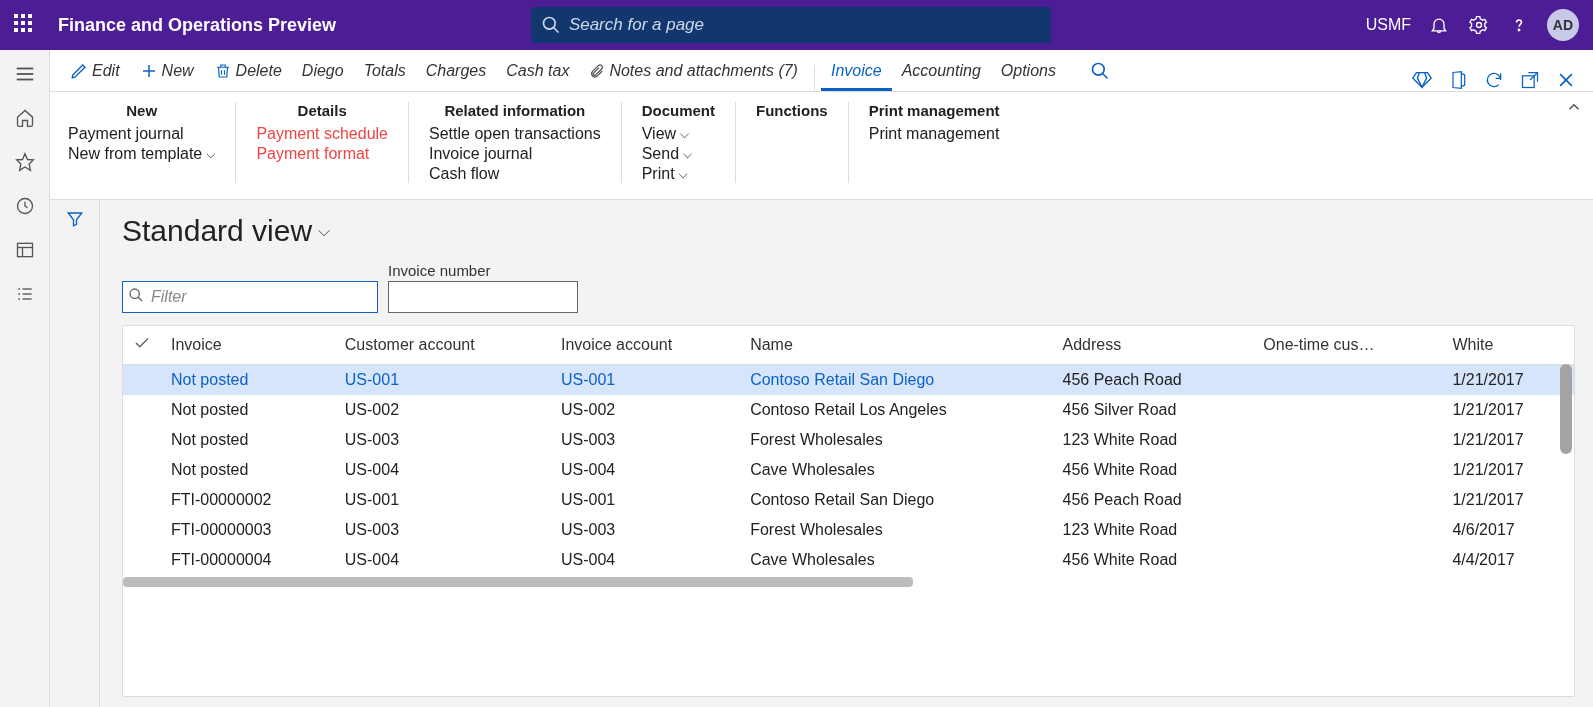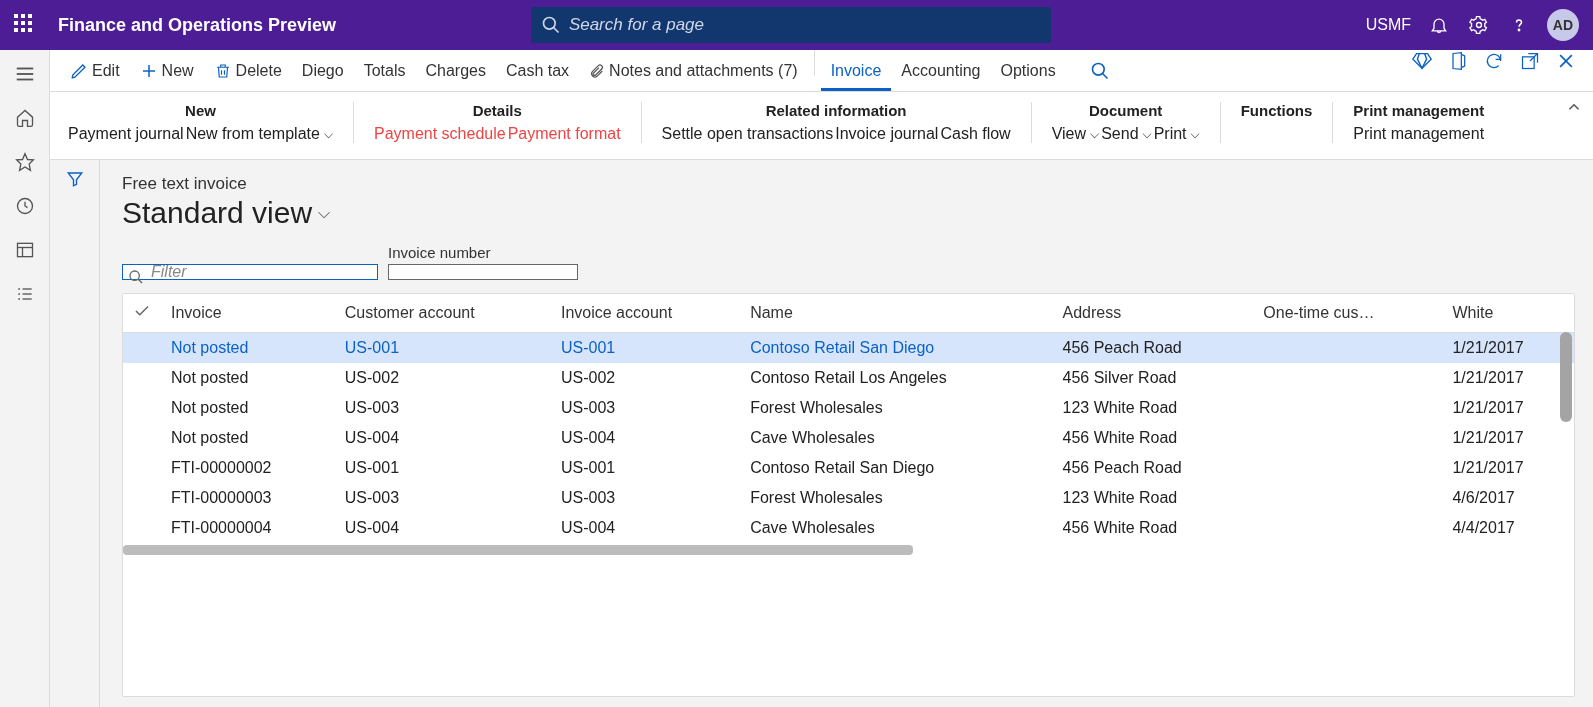--- a/index.html
+++ b/index.html
@@ -21,54 +21,54 @@
 
   
   .shell { display:flex; height: calc(100% - 50px); }
 
   .left-rail { width: 50px; background: #f3f3f3; border-right: 1px solid #dcdcdc; display:flex; flex-direction:column; align-items:center; padding-top: 12px; gap: 20px; }
   .rail-btn { width:24px; height:24px; color:#555; cursor:pointer; display:flex; align-items:center; justify-content:center; }
 
   .workspace { flex:1; display:flex; flex-direction:column; min-width:0;}
 
   
-  .cmdbar { height: 42px; border-bottom: 1px solid #dcdcdc; display:flex; align-items:flex-start; padding: 0 10px; font-size:16px; color:#333; }
+  .cmdbar { height: 42px; border-bottom: 1px solid #dcdcdc; display:flex; align-items:flex-end; padding: 0 10px; font-size:16px; color:#333;font-style:italic; }
   .cmd-item { display:flex; align-items:center; gap:4px; padding: 0 10px; height:100%; cursor:pointer; }
   .cmd-item.tab { font-size:16px; }
   .cmd-item.active-tab { color:#0b62c4; border-bottom: 3px solid #0b62c4; font-weight:400; height:calc(100% - 0px); padding-bottom:0; padding-top:3px;}
   .cmd-sep { width:1px; height:26px; background:#dcdcdc; margin: 0 6px;}
   .cmd-right { margin-left:auto; display:flex; align-items:center; gap:14px; color:#0b62c4; padding-right:6px;}
   .cmd-right .ic { width:22px; height:22px; cursor:pointer; display:flex; align-items:center; justify-content:center;}
   .icon-line { stroke:#0b62c4; fill:none; stroke-width:1.5;}
 
   
   .ribbon { border-bottom:1px solid #dcdcdc; padding: 10px 14px 16px 18px; display:flex; gap: 40px; position:relative; background:#fff;}
   .rgroup { display:flex; flex-direction:column; }
   .rgroup-title { font-weight:700; font-size:15px; text-align:center; margin-bottom:6px; color:#222;}
-  .rgroup-items { display:flex; flex-direction:row; gap:2px; font-size:16px; color:#222;}
+  .rgroup-items { display:flex; flex-direction:column; gap:2px; font-size:16px; color:#222;}
   .rgroup-items .ritem { cursor:pointer; white-space:nowrap; display:flex; align-items:center; gap:4px;}
   .rgroup-items .ritem.disabled { color:#ef4444; cursor:default;}
   .rgroup-sep { width:1px; background:#dcdcdc; align-self:stretch; margin: 0 -20px; }
   .collapse-caret { position:absolute; right:10px; top:6px; color:#555; cursor:pointer;}
   .chev { font-size:12px; }
 
   
   .content-row { flex:1; display:flex; min-height:0; }
   .filter-col { width:50px; border-right:1px solid #dcdcdc; background:#f3f3f3; display:flex; justify-content:center; padding-top:10px;}
   .filter-col .funnel { color:#0b62c4; font-size:18px; cursor:pointer;}
   .main-area { flex:1; background:#f3f3f3; padding: 14px 18px 10px 22px; display:flex; flex-direction:column; min-width:0; position:relative;}
   .breadcrumb { font-size:17px; color:#333; margin-bottom:2px;}
   .view-title { font-size:30px; color:#222; display:flex; align-items:center; gap:6px; margin-bottom:14px;}
   .view-title .chev { font-size:16px; color:#555; }
 
   .filter-row { display:flex; gap:10px; align-items:flex-end; margin-bottom:12px;}
   .fbox { display:flex; flex-direction:column; }
   .fbox label { font-size:15px; color:#333; margin-bottom:2px;}
   .fbox .inp-wrap { position:relative; }
-  .fbox input { height:16px; border:1px solid #666; font-size:16px; padding:0 8px 0 28px; background:#fff;}
+  .fbox input { height:32px; border:1px solid #666; font-size:16px; padding:0 8px 0 28px; background:#fff;}
   .fbox input.noicon { padding-left:8px;}
   .fbox .mag { position:absolute; left:6px; top:6px; color:#666;}
   .filter-input { width:256px; border-color:#0b62c4 !important; }
   .filter-input::placeholder { color:#888; font-style:italic;}
   .invnum-input { width:190px; }
 
   
   .grid-wrap { flex:1; background:#fff; border:1px solid #dcdcdc; border-radius:2px; min-height:0; display:flex; flex-direction:column; overflow:hidden; position:relative;}
   .grid { width:100%; border-collapse:collapse; font-size:16px;}
   .grid th { text-align:left; font-weight:400; color:#333; padding:8px 10px; border-bottom:1px solid #dcdcdc; background:#fff; white-space:nowrap;}
@@ -351,21 +351,20 @@
 
     <div class="content-row">
       <div class="filter-col">
         <span class="funnel">
           <svg width="18" height="18" viewBox="0 0 24 24" fill="none" stroke="currentColor" stroke-width="1.8">
               <path d="M3 4h18l-7 9v6l-4 2v-8z"></path>
             </svg>
         </span>
       </div>
       <div class="main-area">
-        <div class="breadcrumb">Free text invoice</div>
         <div class="view-title">
           <span>Standard view</span>
           <span class="chev">⌵</span>
         </div>
 
         <div class="filter-row">
           <div class="fbox">
             <div class="inp-wrap">
               <span class="mag"><svg width="16" height="16" viewBox="0 0 24 24" fill="none" stroke="currentColor" stroke-width="2">
                     <circle cx="10" cy="10" r="7"></circle>

